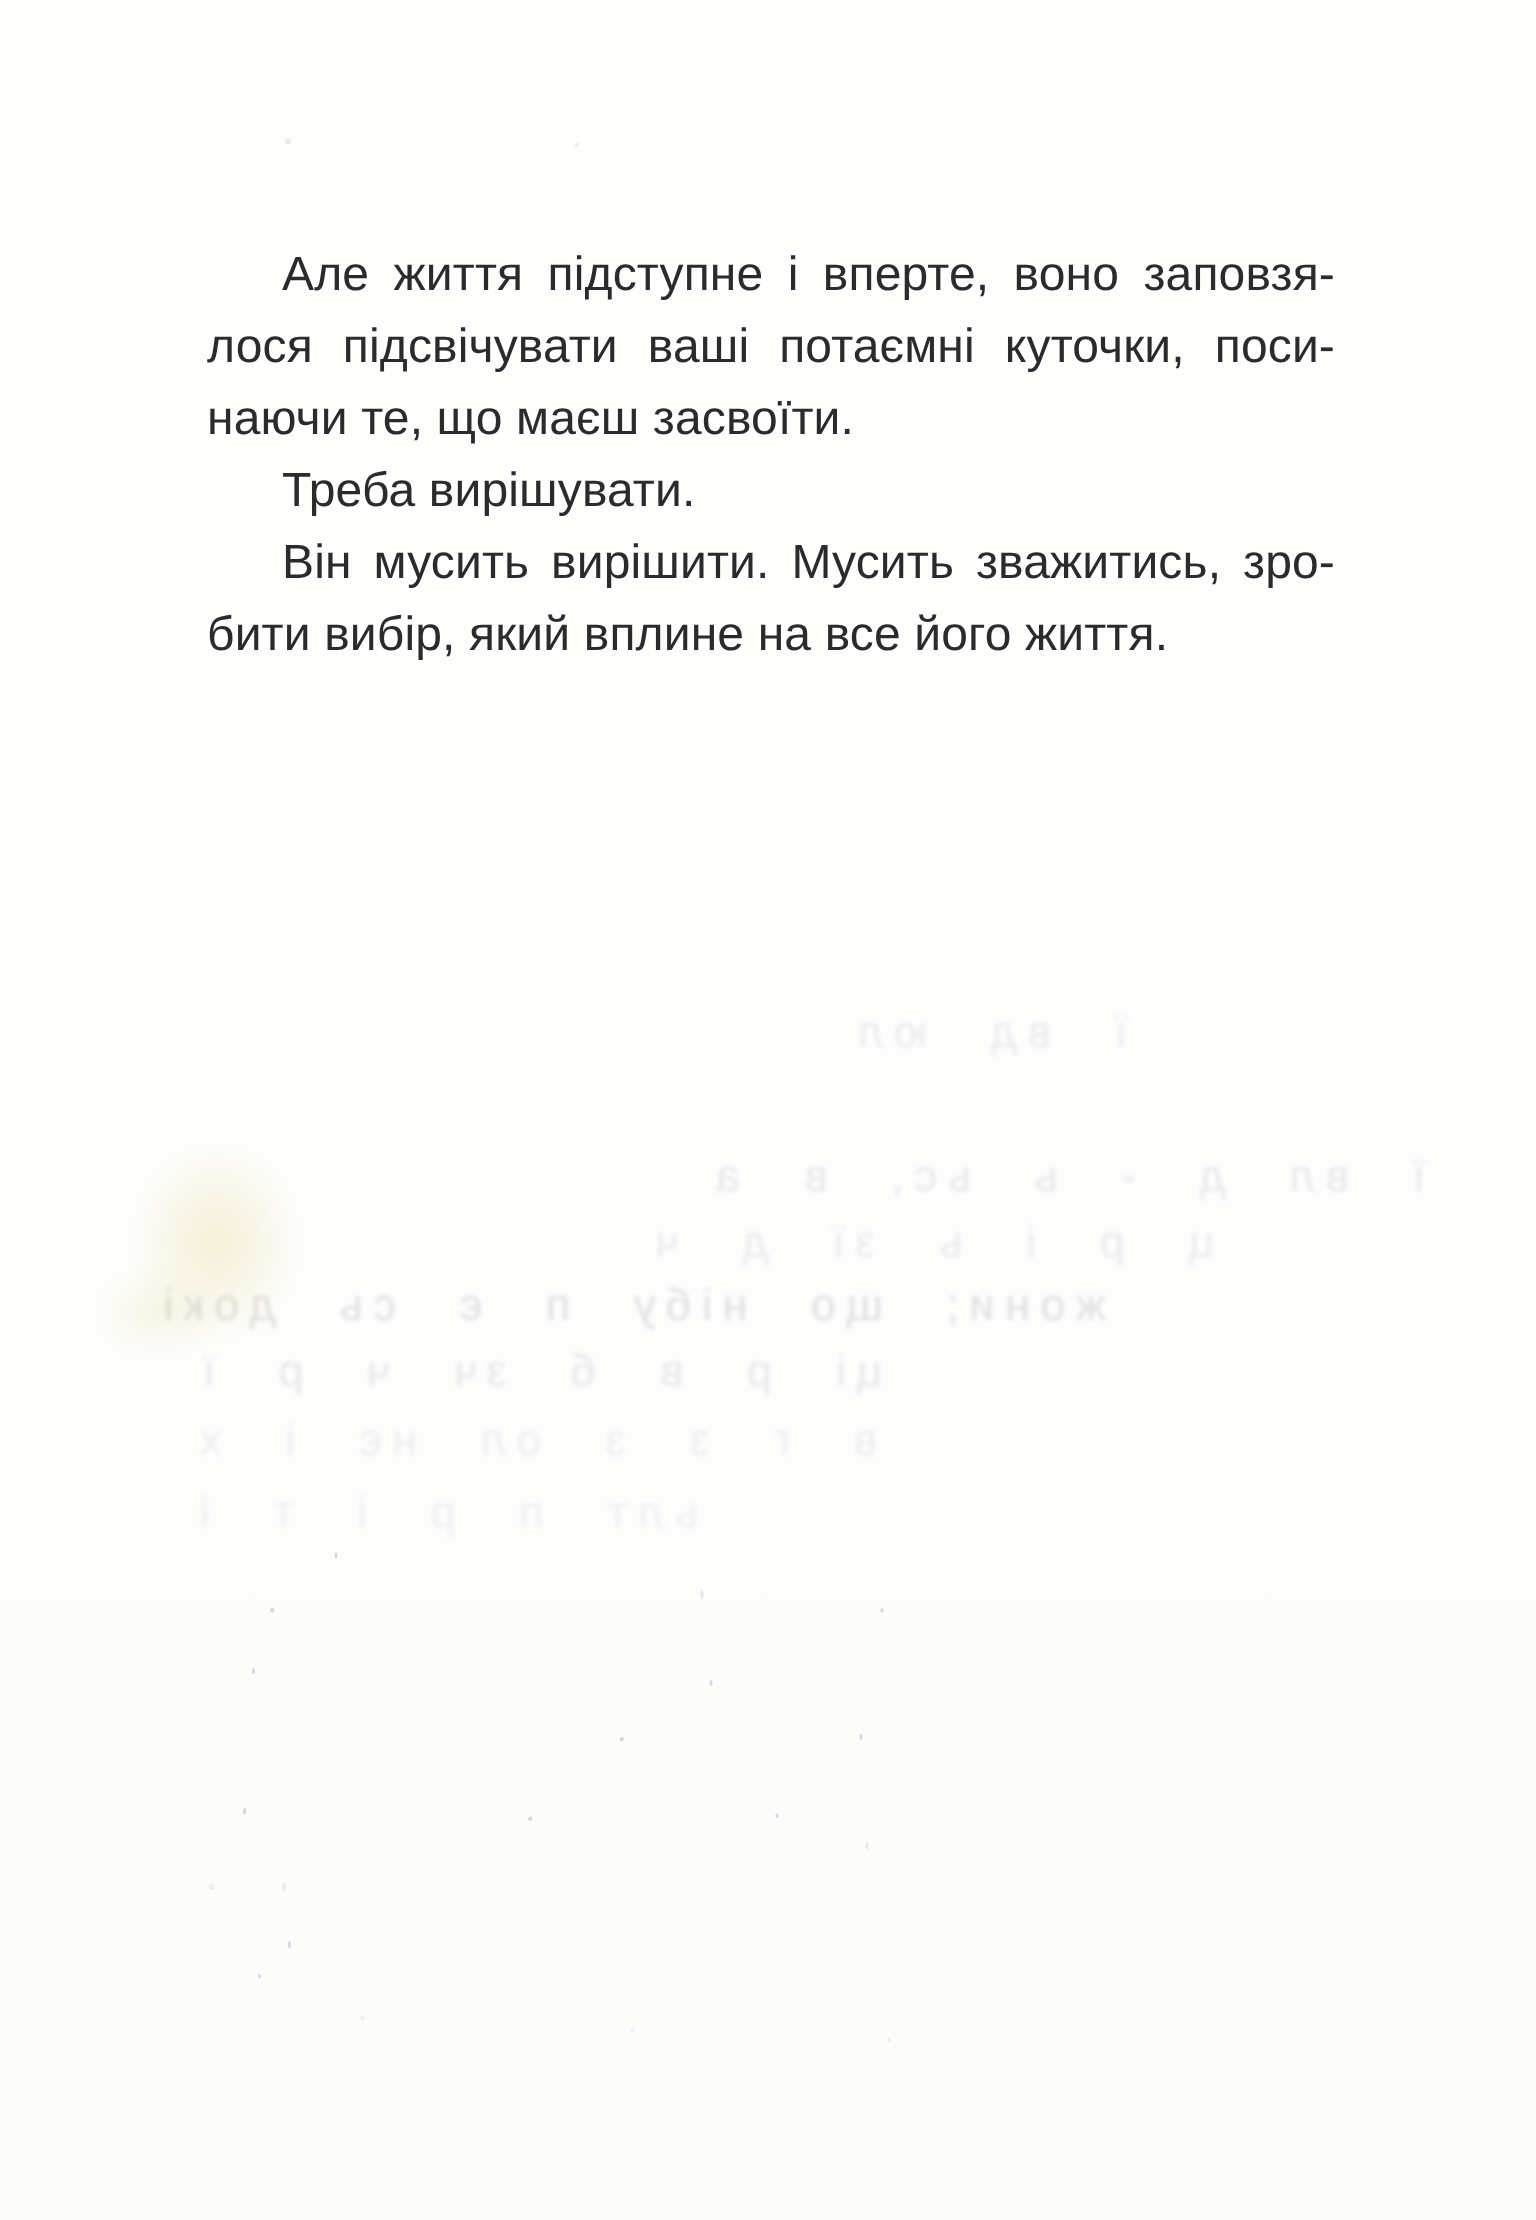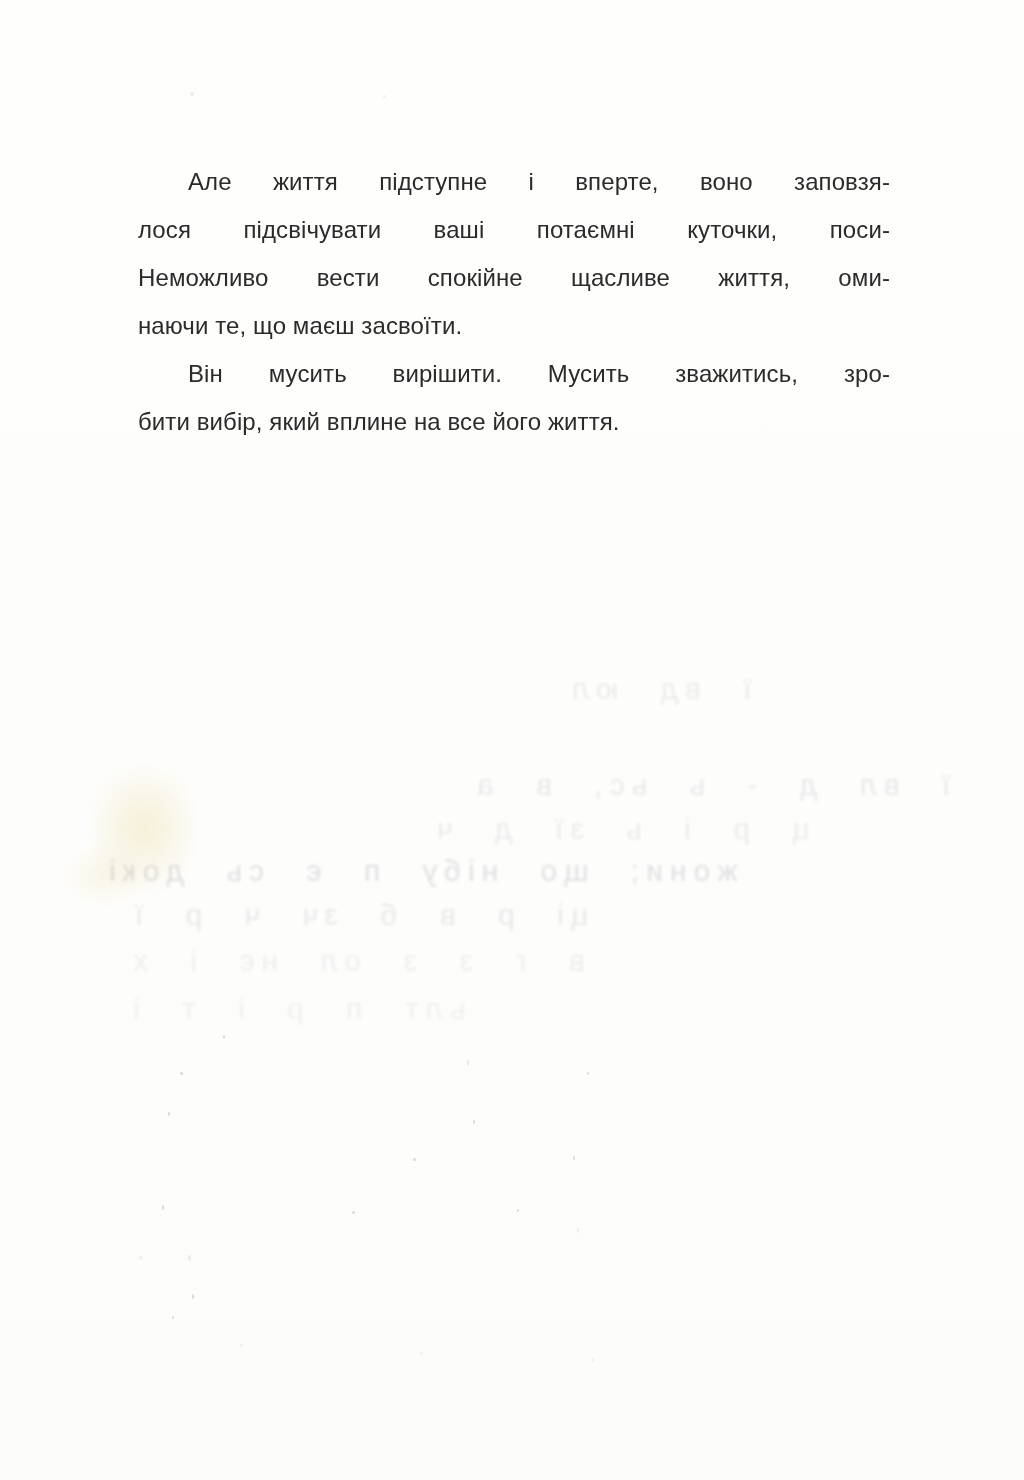--- a/index.html
+++ b/index.html
@@ -6,21 +6,21 @@
   .page {
     position:relative;
     width:1024px; height:1480px;
     background:linear-gradient(180deg, #fefefd 0%, #fdfdfc 60%, #fcfcfb 100%);
     overflow:hidden;
     font-family:"Liberation Sans", "DejaVu Sans", sans-serif;
   }
   .textblock {
     position:absolute;
     left:138px; top:158px; width:752px;
-    font-size:24px; line-height:48px;
+    font-size:32px; line-height:48px;
     color:#2b2b2b;
     letter-spacing:0.1px;
   }
   .line { height:48px; white-space:nowrap; }
   .line.j { text-align:justify; text-align-last:justify; text-justify:inter-word; white-space:normal; }
   .line.ind { padding-left:50px; }
   .line.j.ind { width:702px; }
 
   
   .ghost span {
@@ -88,22 +88,22 @@
     <span class="g3">ц  р  і  ь  зї    д    ч</span>
     <span class="g4">жони;  що   нібу  п  є   сь  докі</span>
     <span class="g5">ці  р   в  б  зч      ч     р    ї</span>
     <span class="g6">в  г  з   з   ол   нє    і    х</span>
     <span class="g7">ьлт  п    р    і     т    і</span>
   </div>
 
   <div class="textblock">
     <div class="line ind j">Але життя підступне і вперте, воно заповзя-</div>
     <div class="line j">лося підсвічувати ваші потаємні куточки, поси-</div>
-    <div class="line j">Неможливо вести спокійне щасливе життя, оми-</div>
     <div class="line">наючи те, що маєш засвоїти.</div>
+    <div class="line ind">Треба вирішувати.</div>
     <div class="line ind j">Він мусить вирішити. Мусить зважитись, зро-</div>
     <div class="line">бити вибір, який вплине на все його життя.</div>
   </div>
 
   <div>
     <div class="speck s1"></div>
     <div class="speck s2"></div>
     <div class="speck s3"></div>
     <div class="speck s4"></div>
     <div class="speck s5"></div>

